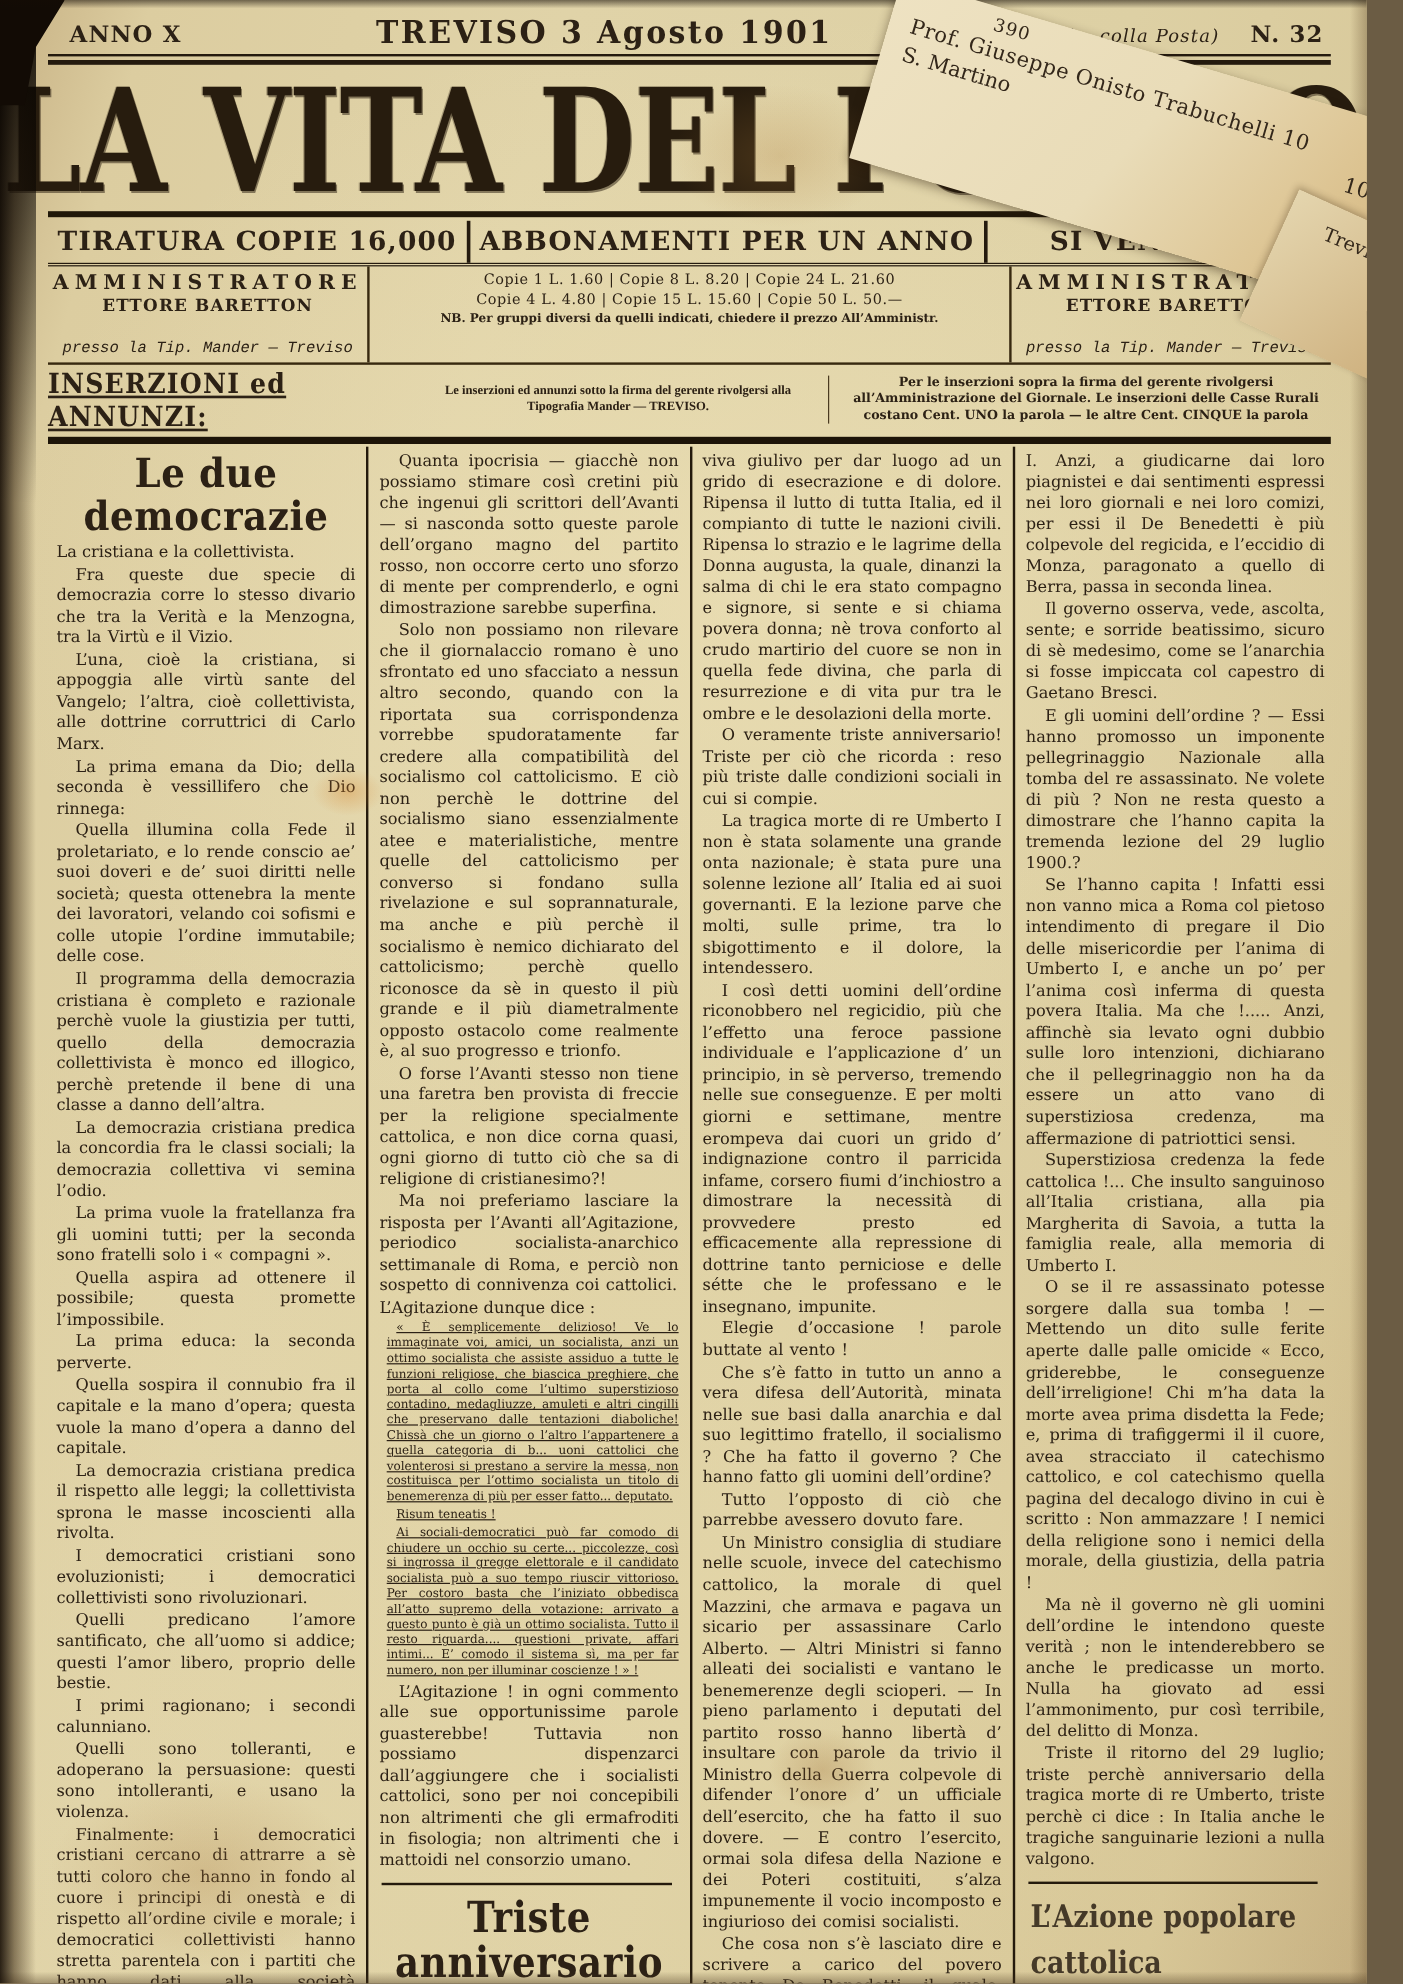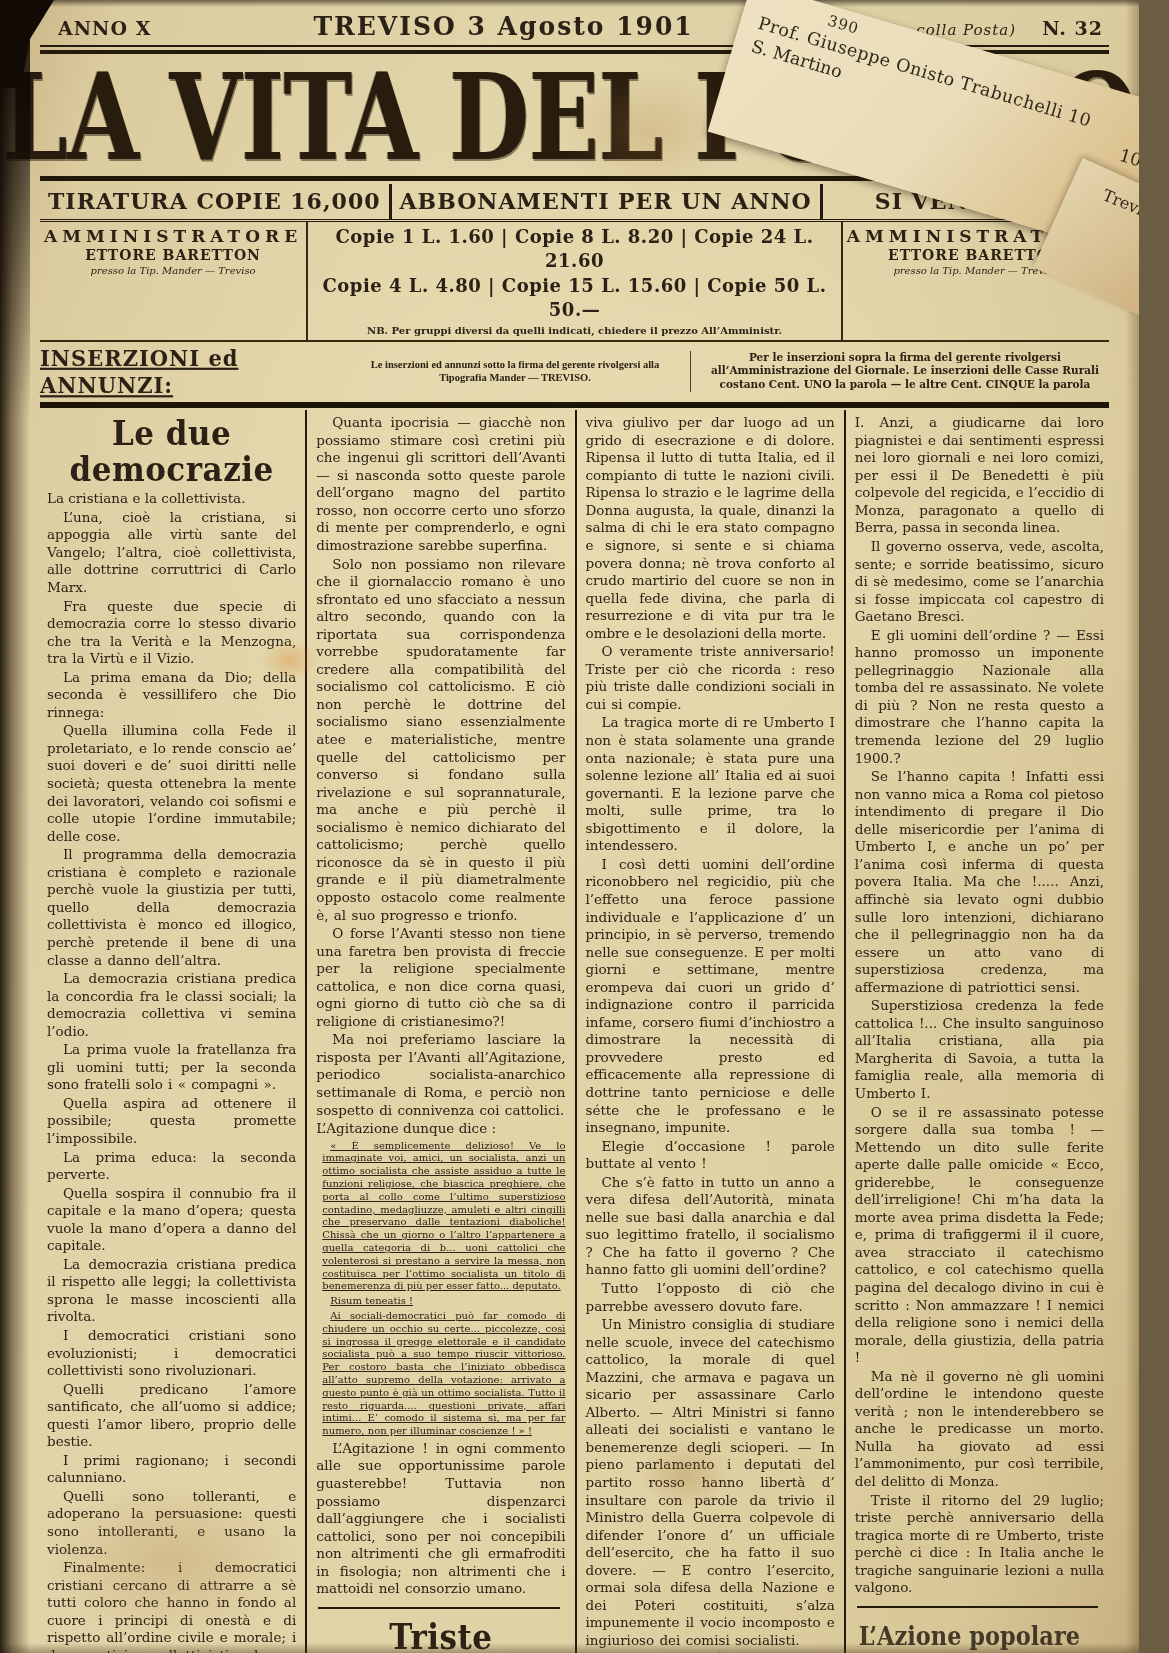--- a/index.html
+++ b/index.html
@@ -43,23 +43,23 @@
   .band1{position:relative;z-index:2;display:flex;margin:3px 30px 0 40px;border-bottom:3px double #241a0e;
     font-weight:bold;}
   .band1 .cell{padding:4px 8px 5px;font-size:22px;letter-spacing:1px;transform-origin:left center;white-space:nowrap;}
   .band1 .c1{flex:0 0 295px;border-right:3px solid #241a0e;}
   .band1 .c2{flex:1;text-align:center;border-right:3px solid #241a0e;}
   .band1 .c3{flex:0 0 330px;text-align:center;}
   .band2{position:relative;z-index:2;display:flex;margin:0 30px 0 40px;border-bottom:2px solid #37290f;}
   .band2 .admin{flex:0 0 255px;text-align:center;padding:4px 4px 5px;}
   .band2 .admin .t{font-weight:bold;font-size:17px;letter-spacing:5px;}
   .band2 .admin .n{font-weight:bold;font-size:14px;letter-spacing:1px;margin-top:1px;}
-  .band2 .admin .a{font-style:italic;font-size:10px;margin-top:2px;}
+  .band2 .admin .a{font-style:italic;font-size:13px;margin-top:19px;font-family:Liberation Mono, monospace;}
   .band2 .prices{flex:1;border-left:2px solid #37290f;border-right:2px solid #37290f;padding:3px 10px 4px;text-align:center;}
-  .band2 .prices .pr{font-size:18px;font-weight:bold;letter-spacing:.5px;line-height:1.35;}
+  .band2 .prices .pr{font-size:12px;font-weight:normal;letter-spacing:.5px;line-height:1.35;}
   .band2 .prices .nb{font-size:10px;font-weight:bold;margin-top:3px;}
   .band3{position:relative;z-index:2;display:flex;align-items:center;margin:0 30px 0 40px;padding:4px 0 6px;gap:10px;}
   .band3 .lbl{flex:0 0 300px;font-weight:bold;font-size:21px;letter-spacing:1px;text-decoration:underline;transform:scaleY(1.1);}
   .band3 .note{font-size:10.5px;line-height:1.3;font-weight:bold;}
   .band3 .n1{flex:0 0 330px;text-align:center;font-family:Liberation Serif, serif;}
   .band3 .n2{flex:1;text-align:center;border-left:1px solid #4a3a20;padding-left:10px;}
   .rule-heavy2{position:relative;z-index:2;margin:0 30px 0 40px;height:6px;background:#1d1408;}
 
   
   .cols{position:relative;z-index:2;display:flex;margin:2px 26px 0 38px;height:1368px;overflow:hidden;}
@@ -139,22 +139,22 @@
     <div class="lbl">INSERZIONI ed ANNUNZI:</div>
     <div class="note n1">Le inserzioni ed annunzi sotto la firma del gerente rivolgersi alla Tipografia Mander — TREVISO.</div>
     <div class="note n2">Per le inserzioni sopra la firma del gerente rivolgersi all’Amministrazione del Giornale. Le inserzioni delle Casse Rurali costano Cent. UNO la parola — le altre Cent. CINQUE la parola</div>
   </div>
   <div class="rule-heavy2"></div>
 
   <div class="cols">
     <div class="col">
         <div class="h1">Le due democrazie</div>
         <div class="pn">La cristiana e la collettivista.</div>
+        <div class="p">Fra queste due specie di democrazia corre lo stesso divario che tra la Verità e la Menzogna, tra la Virtù e il Vizio.</div>
         <div class="p">L’una, cioè la cristiana, si appoggia alle virtù sante del Vangelo; l’altra, cioè collettivista, alle dottrine corruttrici di Carlo Marx.</div>
-        <div class="p">Fra queste due specie di democrazia corre lo stesso divario che tra la Verità e la Menzogna, tra la Virtù e il Vizio.</div>
         <div class="p">La prima emana da Dio; della seconda è vessillifero che Dio rinnega:</div>
         <div class="p">Quella illumina colla Fede il proletariato, e lo rende conscio ae’ suoi doveri e de’ suoi diritti nelle società; questa ottenebra la mente dei lavoratori, velando coi sofismi e colle utopie l’ordine immutabile; delle cose.</div>
         <div class="p">Il programma della democrazia cristiana è completo e razionale perchè vuole la giustizia per tutti, quello della democrazia collettivista è monco ed illogico, perchè pretende il bene di una classe a danno dell’altra.</div>
         <div class="p">La democrazia cristiana predica la concordia fra le classi sociali; la democrazia collettiva vi semina l’odio.</div>
         <div class="p">La prima vuole la fratellanza fra gli uomini tutti; per la seconda sono fratelli solo i « compagni ».</div>
         <div class="p">Quella aspira ad ottenere il possibile; questa promette l’impossibile.</div>
         <div class="p">La prima educa: la seconda perverte.</div>
         <div class="p">Quella sospira il connubio fra il capitale e la mano d’opera; questa vuole la mano d’opera a danno del capitale.</div>
         <div class="p">La democrazia cristiana predica il rispetto alle leggi; la collettivista sprona le masse incoscienti alla rivolta.</div>
         <div class="p">I democratici cristiani sono evoluzionisti; i democratici collettivisti sono rivoluzionari.</div>

